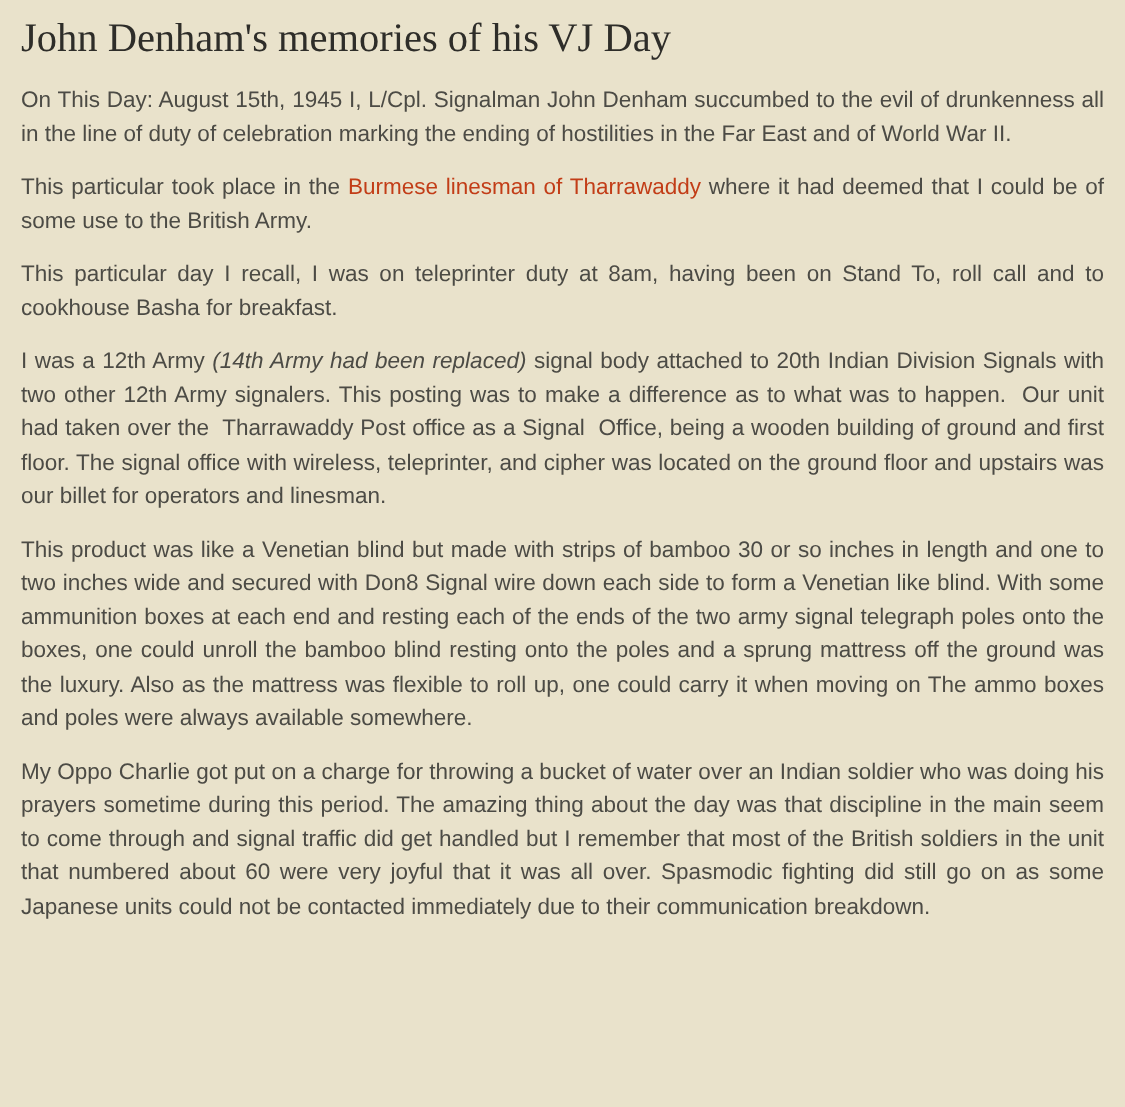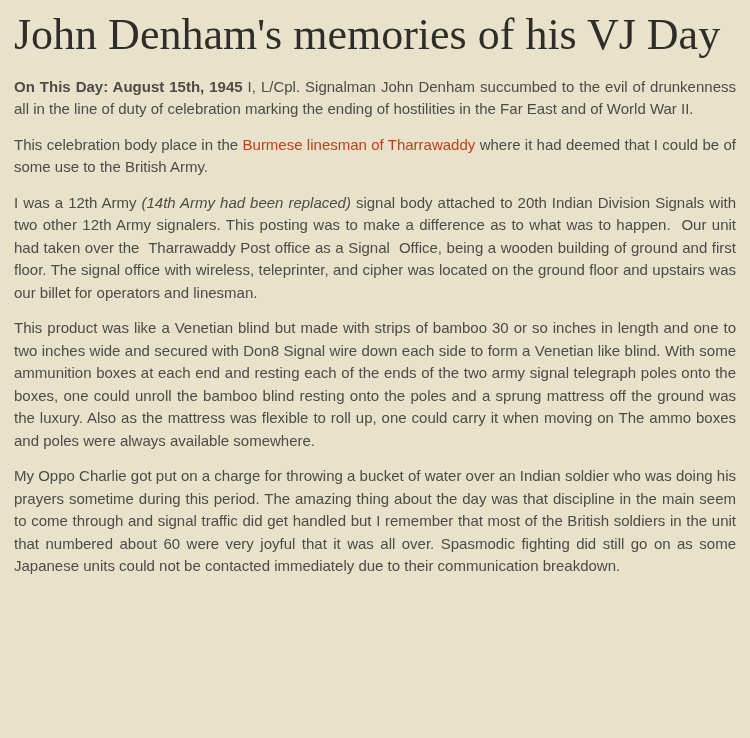--- a/index.html
+++ b/index.html
@@ -11,49 +11,50 @@
     padding: 6px 14px 0 14px;
     font-family: "Liberation Sans", sans-serif;
     font-size: 15px;
     line-height: 22.5px;
     color: var(--body_text, #4c4b45);
     overflow: hidden;
   }
   .page-title {
     font-family: "Liberation Serif", serif;
     font-weight: 400;
-    font-size: 44px;
+    font-size: 27px;
     line-height: 1.15;
     color: var(--title_text, #2e2d29);
     margin: 4px 0 15px 0;
   }
   .para {
     margin: 0 0 13px 0;
     text-align: justify;
   }
-  .lead-bold { font-weight: bold; color: inherit; }
+  .lead-bold { font-weight: normal; color: inherit; }
   .aside-italic { }
   .inline-link {
     color: var(--link, #c23d17);
     text-decoration: none;
     cursor: pointer;
   }
 </style>
 </head>
 <body>
 
 <div class="page">
 
   <h1 class="page-title">John Denham's memories of his VJ Day</h1>
 
   <p class="para"><strong class="lead-bold">On This Day: August 15th, 1945</strong><span> I, L/Cpl. Signalman John Denham succumbed to the evil of drunkenness all in the line of duty of celebration marking the ending of hostilities in the Far East and of World War II.</span></p>
 
-  <p class="para"><span>This celebration body place in the </span><a href="#" class="inline-link">Burmese linesman of Tharrawaddy</a><span> where it had deemed that I could be of some use to the British Army.</span></p>
+  <p class="para"><span>This particular took place in the </span><a href="#" class="inline-link">Burmese linesman of Tharrawaddy</a><span> where it had deemed that I could be of some use to the British Army.</span></p>
 
 
+  <p class="para">This particular day I recall, I was on teleprinter duty at 8am, having been on Stand To, roll call and to cookhouse Basha for breakfast.</p>
 
 
   <p class="para"><span>I was a 12th Army </span><em class="aside-italic">(14th Army had been replaced)</em><span> signal body attached to 20th Indian Division Signals with two other 12th Army signalers. This posting was to make a difference as to what was to happen.&nbsp; Our unit had taken over the&nbsp; Tharrawaddy Post office as a Signal&nbsp; Office, being a wooden building of ground and first floor. The signal office with wireless, teleprinter, and cipher was located on the ground floor and upstairs was our billet for operators and linesman.</span></p>
 
 
   <p class="para">This product was like a Venetian blind but made with strips of bamboo 30 or so inches in length and one to two inches wide and secured with Don8 Signal wire down each side to form a Venetian like blind. With some ammunition boxes at each end and resting each of the ends of the two army signal telegraph poles onto the boxes, one could unroll the bamboo blind resting onto the poles and a sprung mattress off the ground was the luxury. Also as the mattress was flexible to roll up, one could carry it when moving on The ammo boxes and poles were always available somewhere.</p>
 
   <p class="para">My Oppo Charlie got put on a charge for throwing a bucket of water over an Indian soldier who was doing his prayers sometime during this period. The amazing thing about the day was that discipline in the main seem to come through and signal traffic did get handled but I remember that most of the British soldiers in the unit that numbered about 60 were very joyful that it was all over. Spasmodic fighting did still go on as some Japanese units could not be contacted immediately due to their communication breakdown.</p>
 
 </div>

